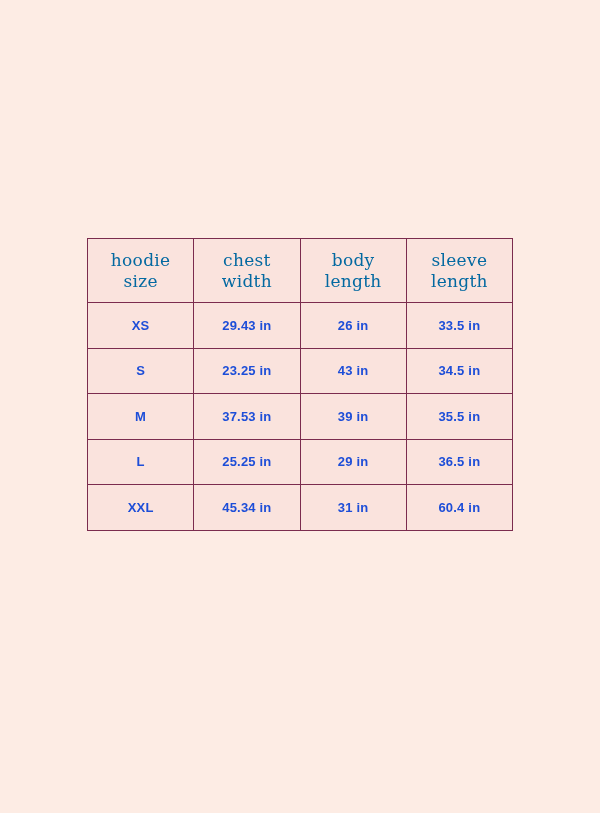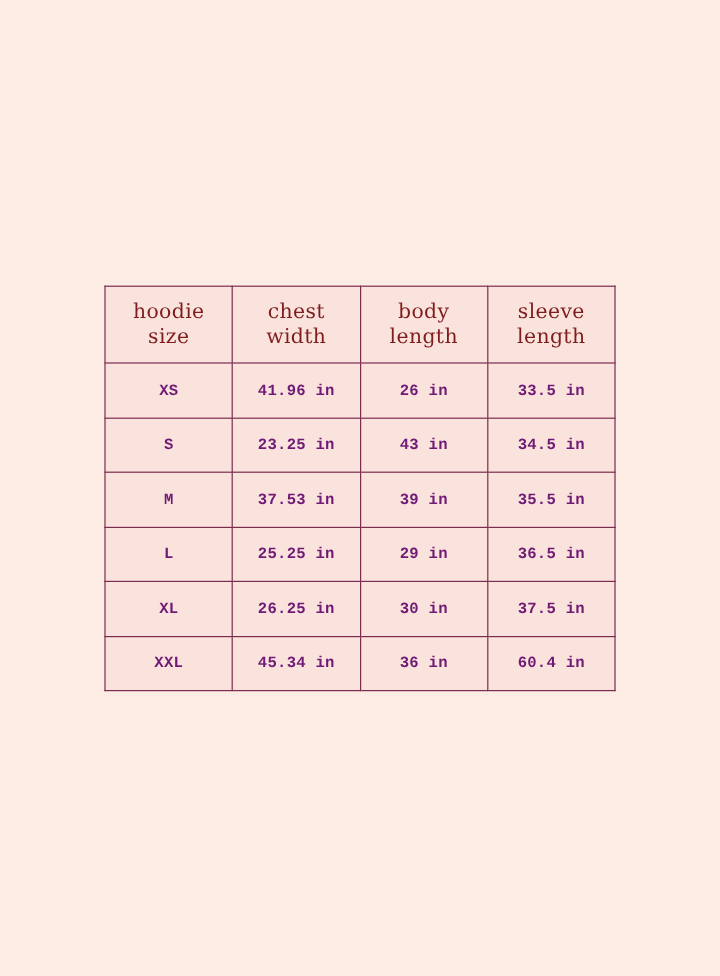--- a/index.html
+++ b/index.html
@@ -30,30 +30,30 @@
     vertical-align: middle;
     padding: 0;
   }
   .size-chart th {
     height: 63px;
     font-family: "DejaVu Serif", serif;
     font-weight: 400;
     font-size: 17px;
     line-height: 1.22;
     letter-spacing: 0.3px;
-    color: #7f1d1d;
+    color: #0369a1;
     white-space: pre-line;
   }
   .size-chart td {
     height: 44.5px;
-    font-family: Liberation Mono, monospace;
+    font-family: Liberation Sans, sans-serif;
     font-weight: 700;
     font-size: 13px;
     letter-spacing: 0.2px;
-    color: #701a75;
+    color: #1d4ed8;
   }
 </style>
 </head>
 <body>
 
 <table class="size-chart">
   <thead>
     <tr>
       <th>hoodie
 size</th>
@@ -61,21 +61,21 @@
 width</th>
       <th>body
 length</th>
       <th>sleeve
 length</th>
     </tr>
   </thead>
   <tbody>
     <tr>
       <td>XS</td>
-      <td>41.96 in</td>
+      <td>29.43 in</td>
       <td>26 in</td>
       <td>33.5 in</td>
     </tr>
     <tr>
       <td>S</td>
       <td>23.25 in</td>
       <td>43 in</td>
       <td>34.5 in</td>
     </tr>
     <tr>
@@ -84,25 +84,19 @@
       <td>39 in</td>
       <td>35.5 in</td>
     </tr>
     <tr>
       <td>L</td>
       <td>25.25 in</td>
       <td>29 in</td>
       <td>36.5 in</td>
     </tr>
     <tr>
-      <td>XL</td>
-      <td>26.25 in</td>
-      <td>30 in</td>
-      <td>37.5 in</td>
-    </tr>
-    <tr>
       <td>XXL</td>
       <td>45.34 in</td>
-      <td>36 in</td>
+      <td>31 in</td>
       <td>60.4 in</td>
     </tr>
   </tbody>
 </table>
 
 </body></html>

